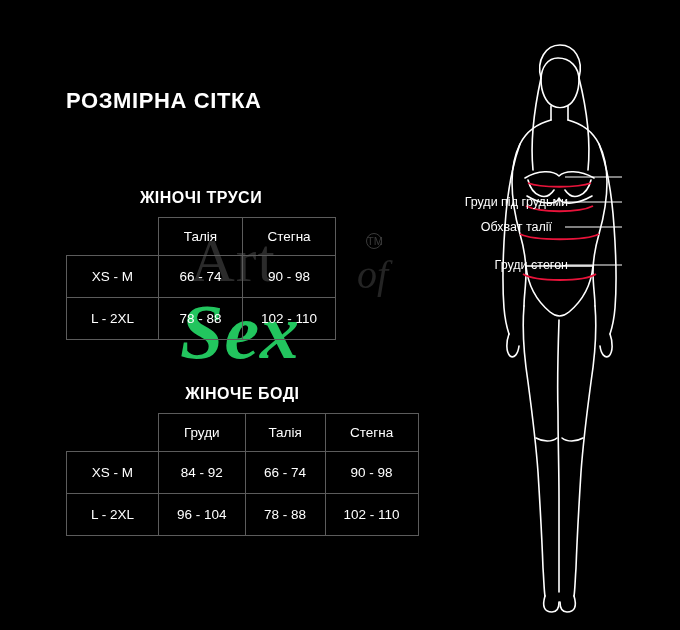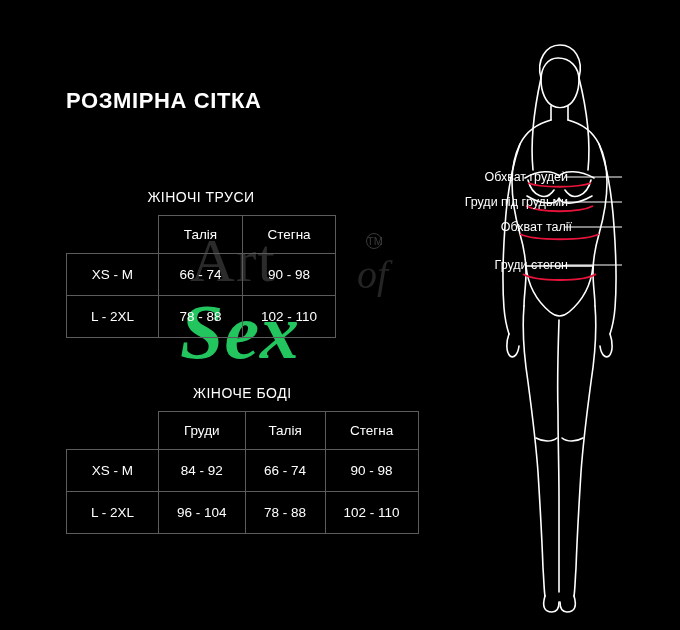--- a/index.html
+++ b/index.html
@@ -80,22 +80,22 @@
     font-size: 22px;
     font-weight: bold;
     letter-spacing: 0.6px;
     z-index: 2;
   }
 
   
   .table-block { position: absolute; z-index: 2; }
   .table-caption {
     text-align: center;
-    font-size: 14px;
-    font-weight: normal;
+    font-size: 16px;
+    font-weight: bold;
     letter-spacing: 0.5px;
     margin-bottom: 10px;
   }
   table.size-table {
     border-collapse: collapse;
     color: #ffffff;
   }
   table.size-table td {
     border: 1px solid #5c5c5c;
     text-align: center;
@@ -131,21 +131,21 @@
   }
   .callout-label {
     position: absolute;
     font-size: 12.5px;
     color: #ffffff;
     white-space: nowrap;
     text-align: right;
   }
   #callout-bust   { left: 18px;  top: 150px; width: 190px; }
   #callout-under  { left: 8px;   top: 175px; width: 200px; }
-  #callout-waist  { left: 32px;  top: 200px; width: 180px; }
+  #callout-waist  { left: 12px;  top: 200px; width: 180px; }
   #callout-hips   { left: 18px;  top: 238px; width: 190px; }
 </style>
 </head>
 <body>
 
 <div id="watermark">
   <span class="wm-art">Art</span>
   <span class="wm-of">of</span>
   <span class="wm-tm">TM</span>
   <span class="wm-sex">Sex</span>
@@ -261,17 +261,16 @@
     </g>
 
     <g stroke="#ffffff" stroke-width="1" fill="none">
       <line x1="205" y1="157" x2="262" y2="157"></line>
       <line x1="205" y1="182" x2="262" y2="182"></line>
       <line x1="205" y1="207" x2="262" y2="207"></line>
       <line x1="205" y1="245" x2="262" y2="245"></line>
     </g>
   </svg>
 
-  <div class="callout-label" id="callout-bust">Обхват грудей</div>
   <div class="callout-label" id="callout-under">Груди під грудьми</div>
   <div class="callout-label" id="callout-waist">Обхват талії</div>
   <div class="callout-label" id="callout-hips">Груди стегон</div>
 </div>
 
 </body></html>

